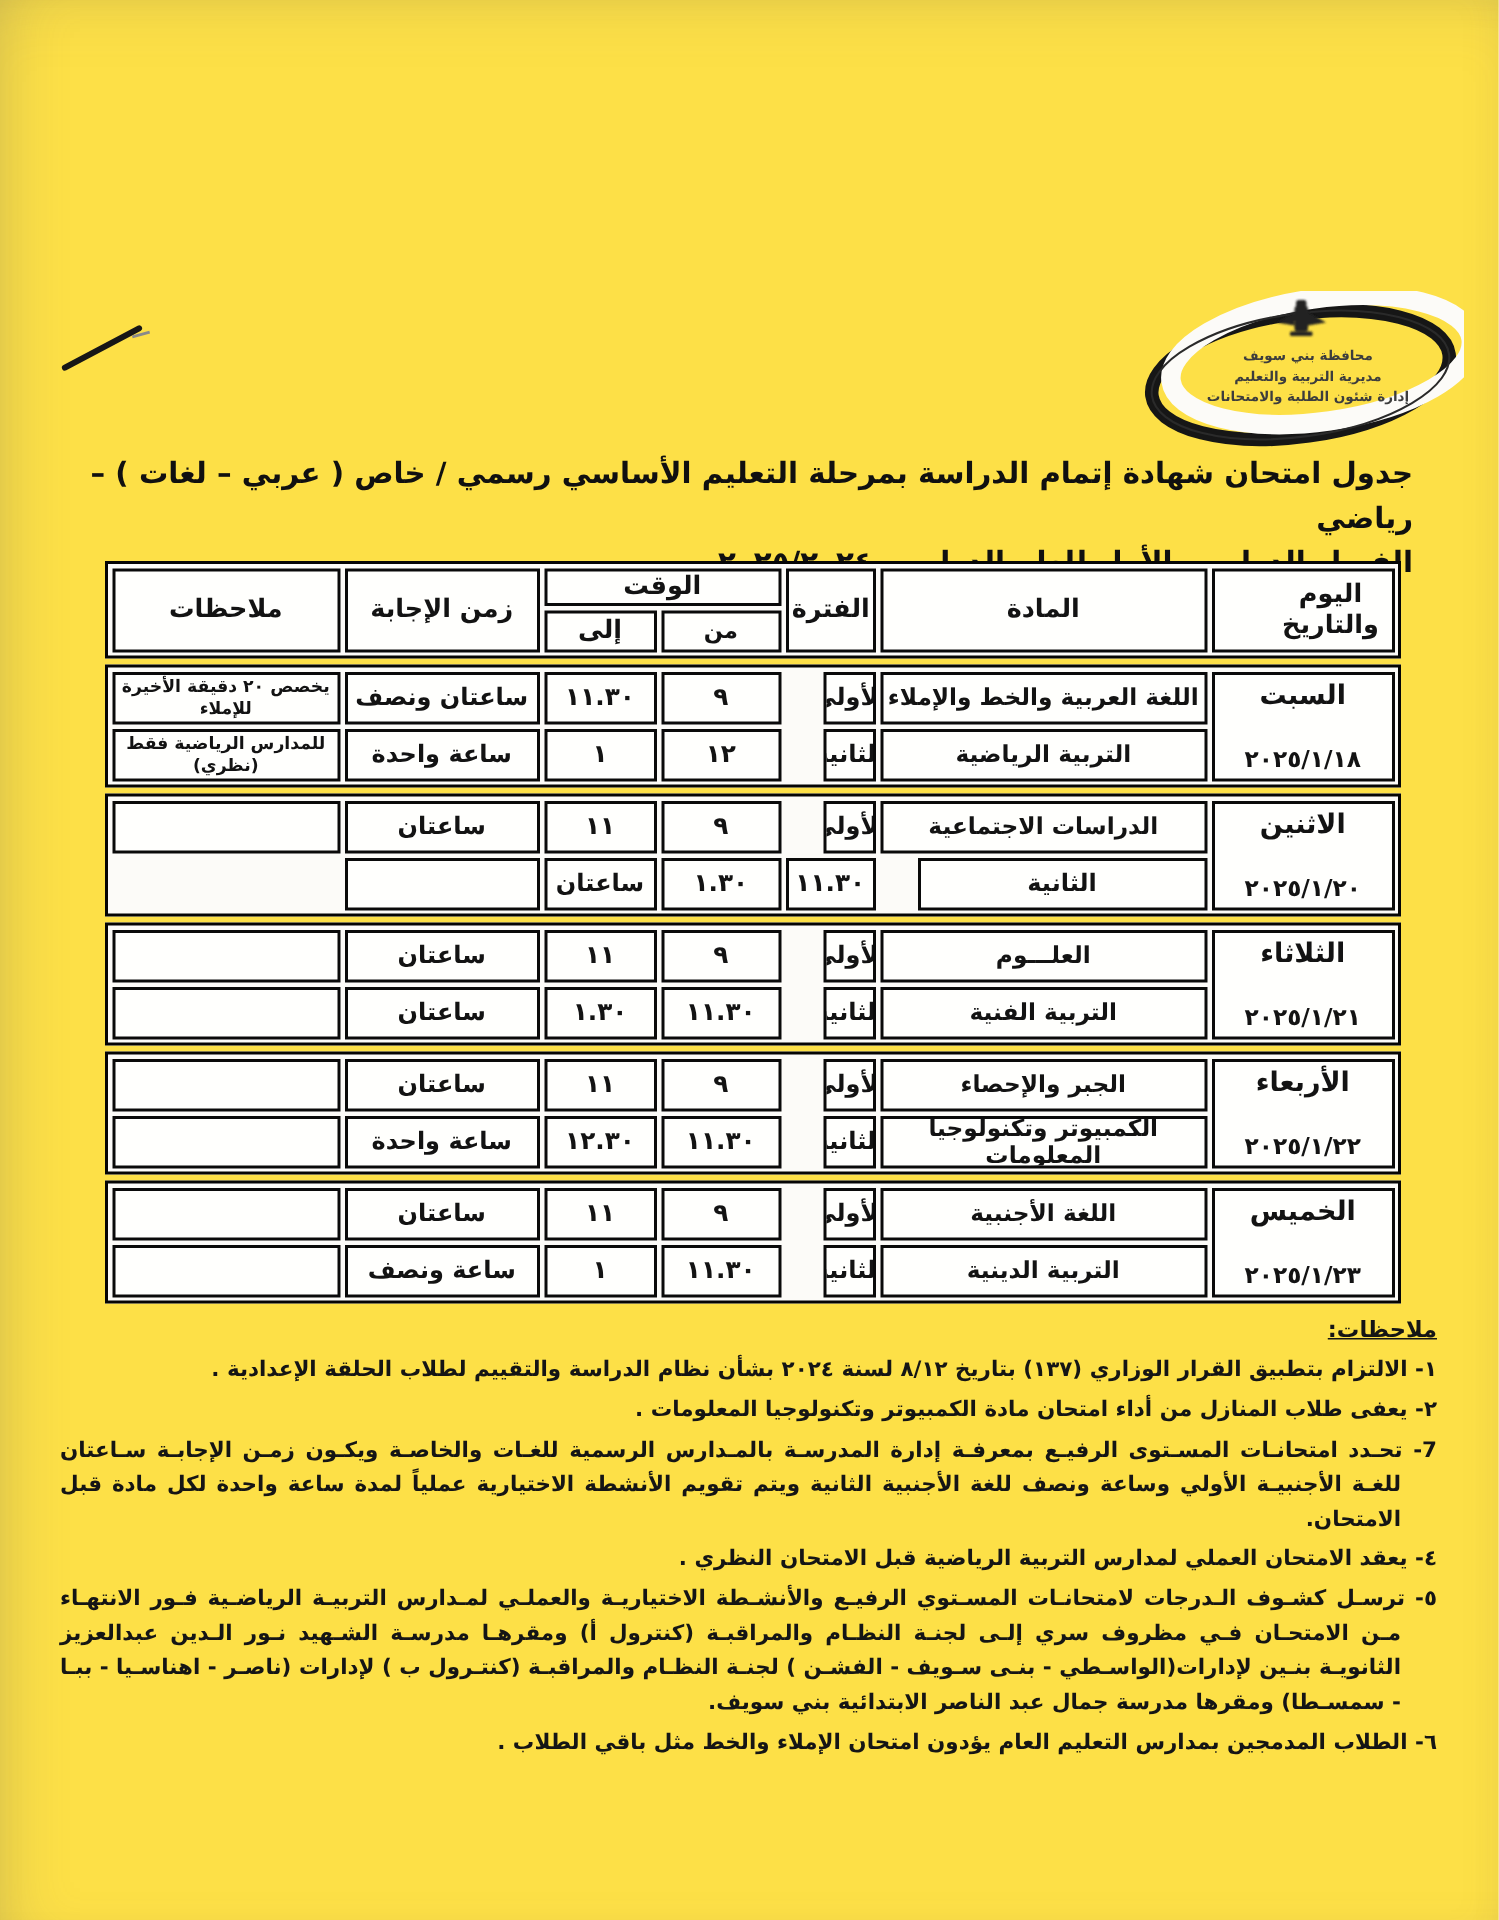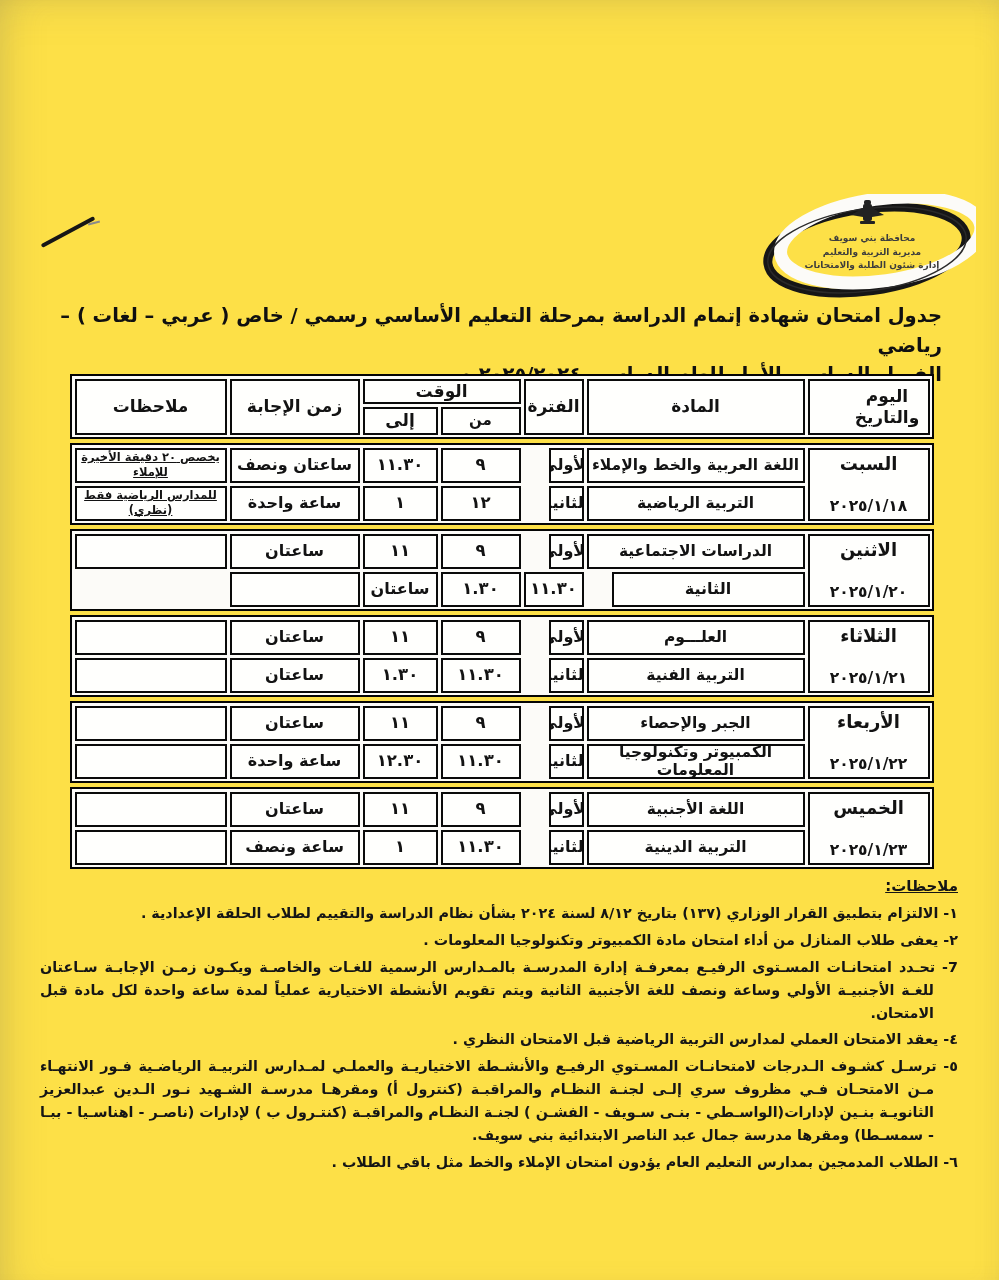--- a/index.html
+++ b/index.html
@@ -47,21 +47,21 @@
   .h-to{grid-column:5; grid-row:2; font-size:17px;}
   .h-duration{grid-column:6; grid-row:1/3;}
   .h-notes{grid-column:7; grid-row:1/3;}
   .g-day{grid-column:1; grid-row:1/3;}
   .day-name{font-size:18px;}
   .day-date{font-size:15.5px; margin-top:23px;text-align:center;}
   .subject{font-size:15.5px;}
   .period{font-size:16px;margin-left:25px;}
   .time{font-size:16.5px;}
   .duration{font-size:16px;}
-  .note-small{font-size:11.5px; line-height:1.3;text-decoration:underline;}
+  .note-small{font-size:11.5px; line-height:1.3;}
   
   .notes{position:absolute; top:876px; left:40px; width:918px; direction:rtl; color:#151515;}
   .notes-heading{display:inline-block; font-size:15px; font-weight:bold;
     text-decoration:underline; margin:0 0 7px;}
   .note-item{font-size:14.3px; font-weight:bold; line-height:1.6;
     margin:0 0 4px; padding-right:24px; text-indent:-24px; text-align:justify;}
 </style>
 </head>
 <body>
 

